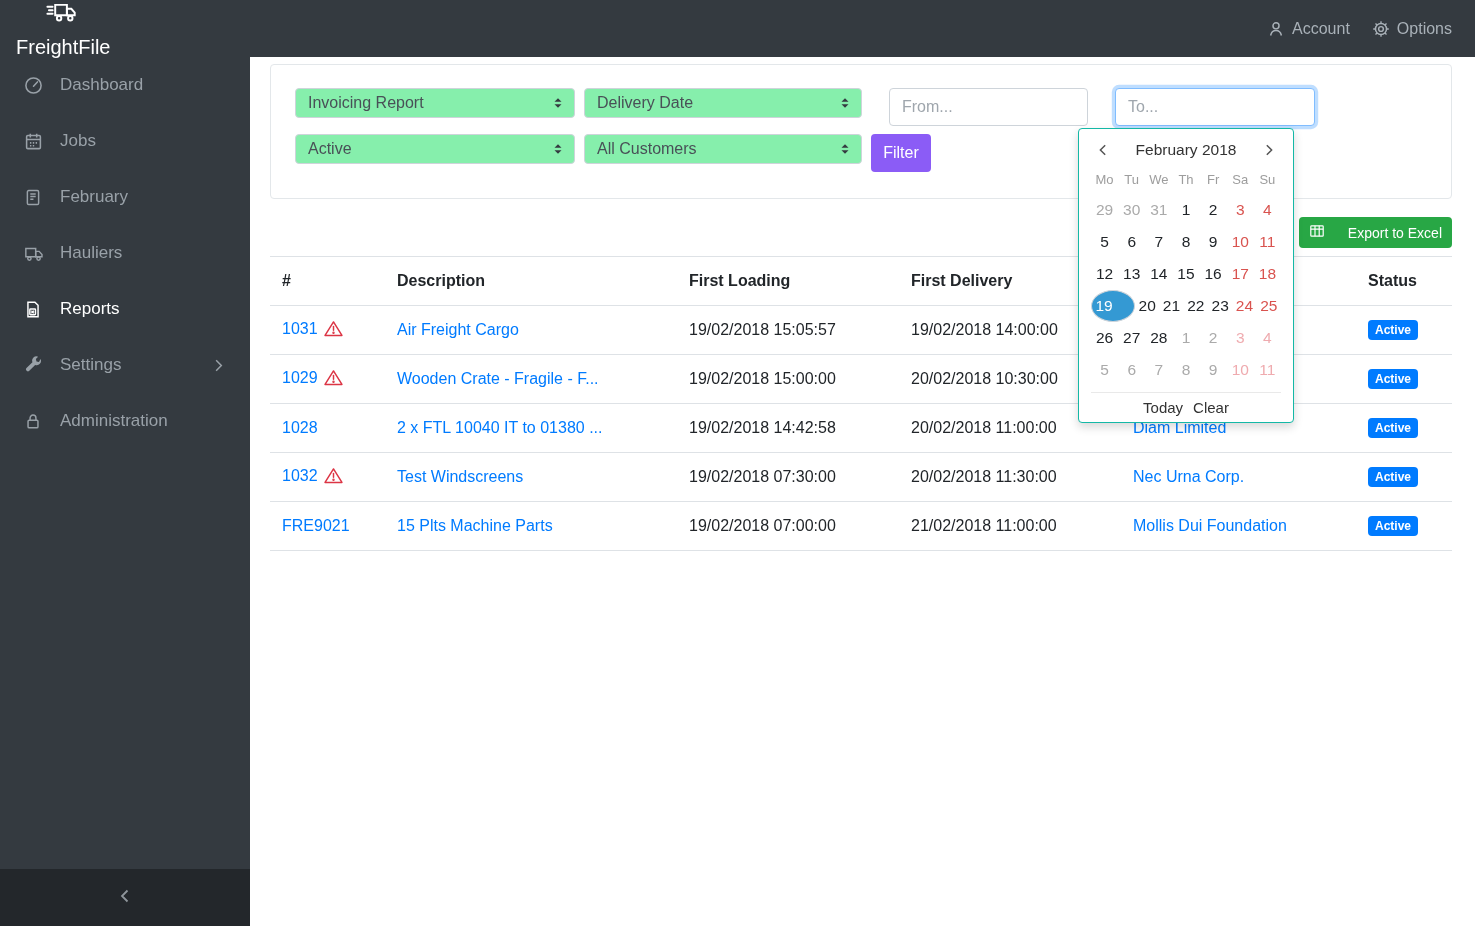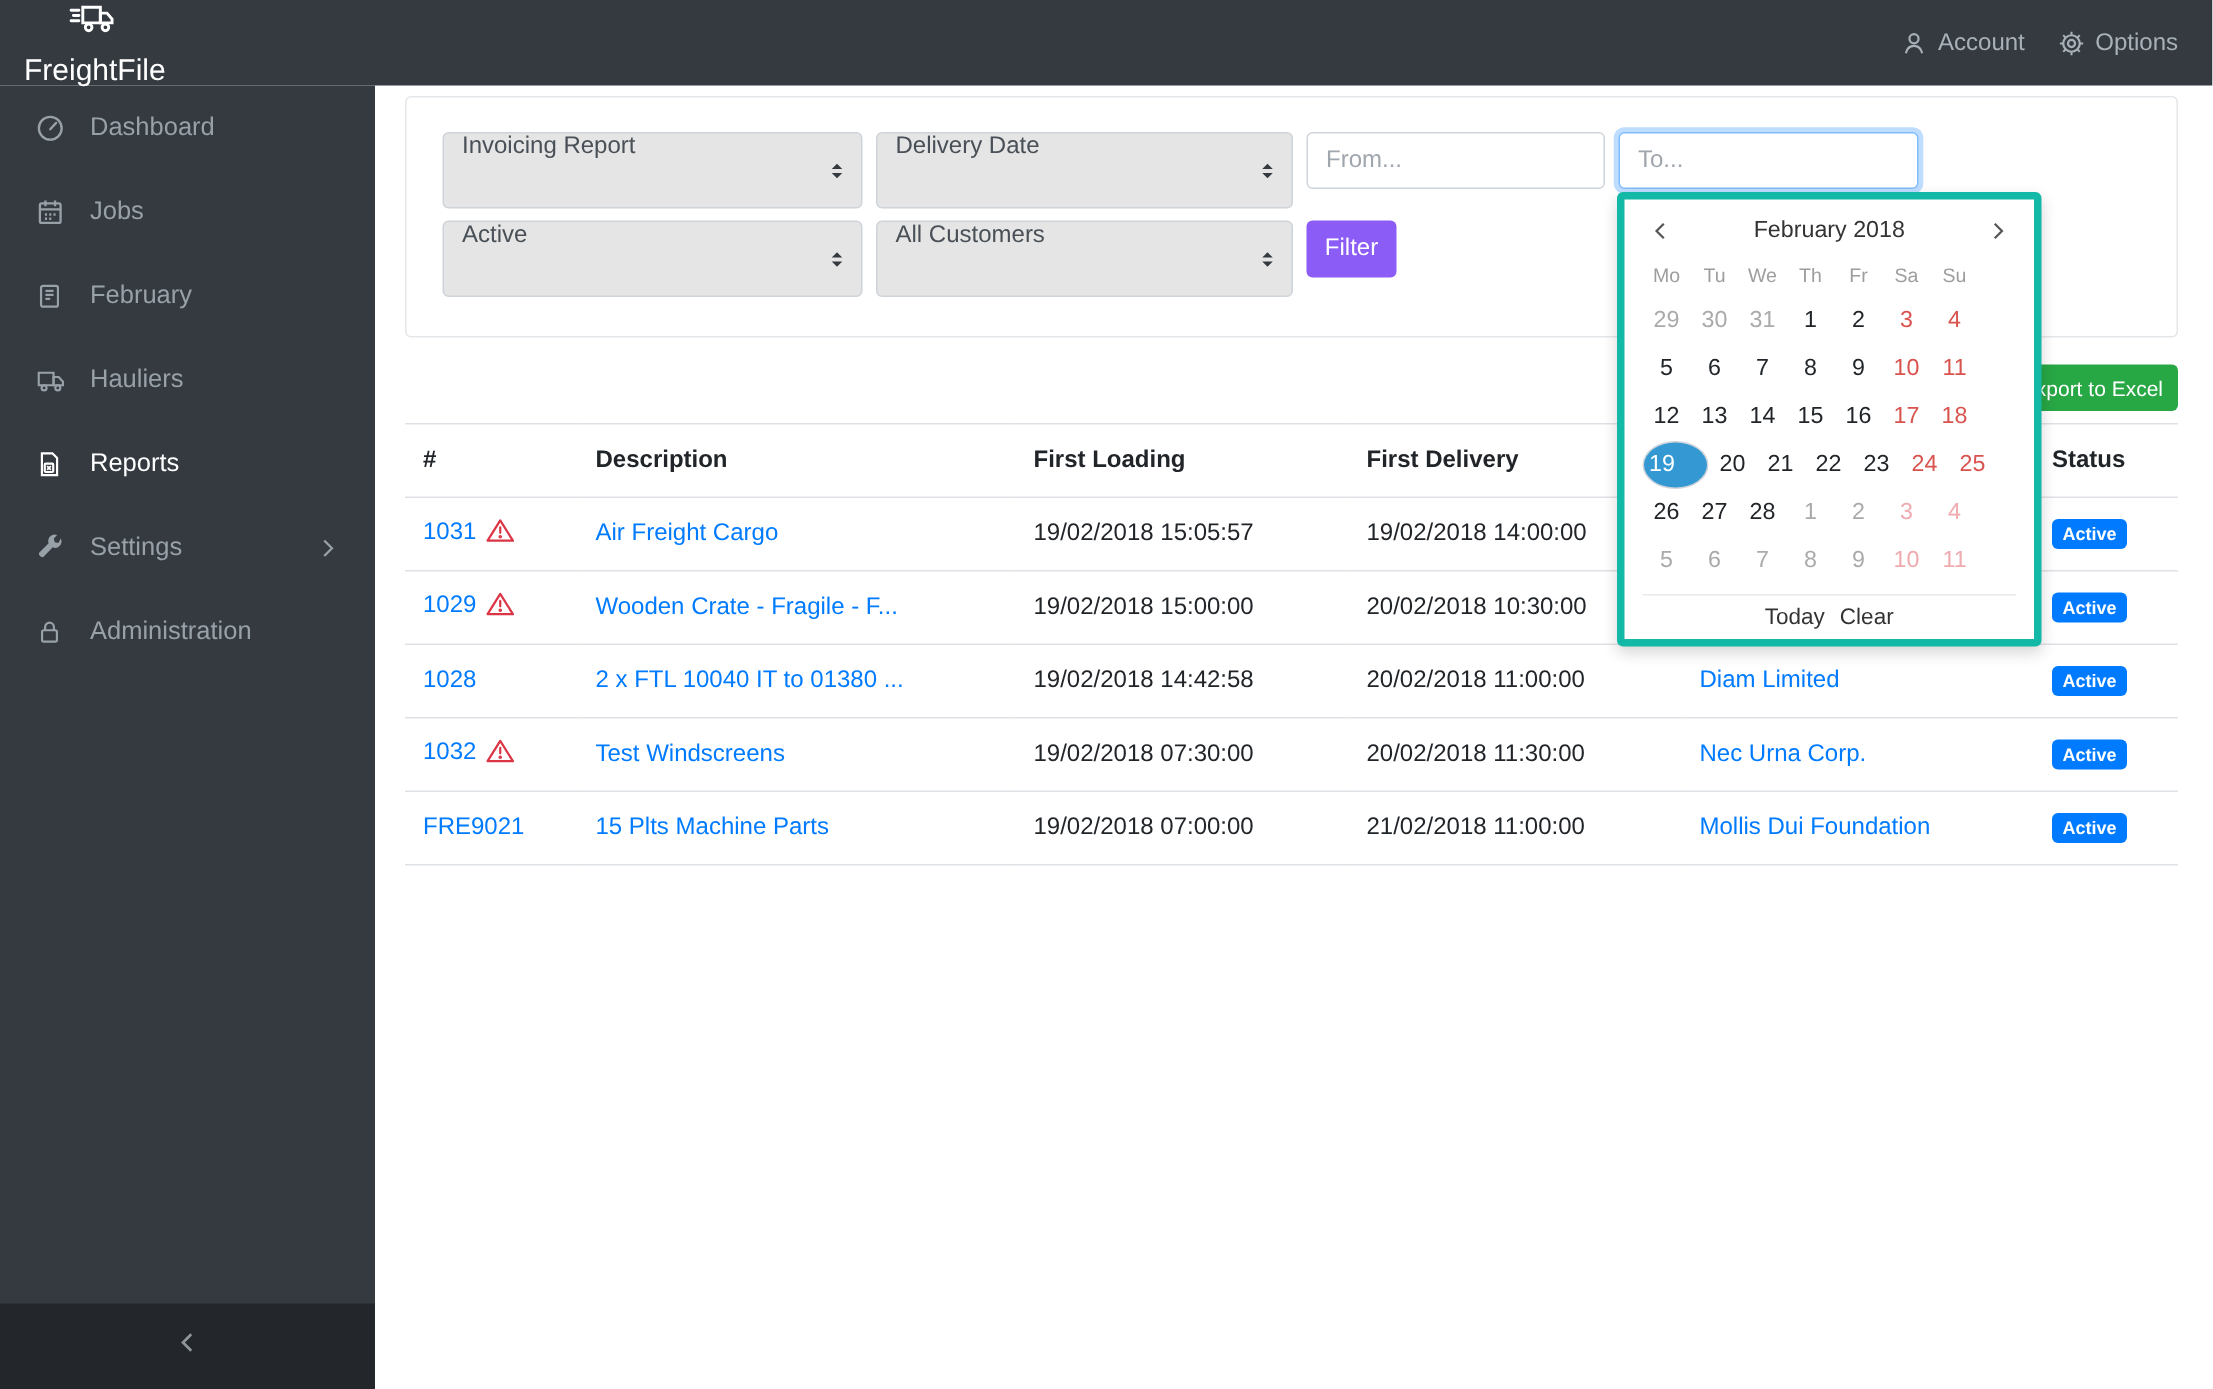--- a/index.html
+++ b/index.html
@@ -23,26 +23,26 @@
   .side-item.active { color:#fff; }
   .side-caret { margin-left:auto; display:flex; }
   .collapse-strip { position:absolute; bottom:0; left:0; width:100%; height:57px; background:#23272b;
                     display:flex; align-items:center; justify-content:center; cursor:pointer; color:#8e959b; }
 
   
   .main { position:absolute; left:250px; top:57px; right:0; bottom:0; background:#fff; }
   .filter-card { margin:7px 23px 0 20px; border:1px solid #e3e7ea; border-radius:4px; padding:23px 24px 26px; }
   .filter-row { display:flex; gap:9px; }
   .filter-row + .filter-row { margin-top:8px; }
-  .sel { height:51px; border:1px solid #ced4da; border-radius:4px; background:#e5e5e5; display:flex; align-items:flex-start;
+  .sel { height:30px; border:1px solid #ced4da; border-radius:4px; background:#86efac; display:flex; align-items:center;
          padding:0 30px 0 12px; font-size:16px; color:#495057; position:relative; cursor:pointer; }
   .sel .arrows { position:absolute; right:9px; top:50%; transform:translateY(-50%); display:flex; }
   .w-280{width:280px} .w-278{width:278px} .w-199{width:199px} .w-200{width:200px}
   .txt { height:38px; border:1px solid #ced4da; border-radius:4px; padding:0 12px; font-size:16px;
-         color:#495057; font-family:inherit; outline:none; }
+         color:#495057; font-family:inherit; outline:none;margin-left:18px; }
   .txt::placeholder { color:#9fa6ad; }
   .txt.focused { border-color:#80bdff; box-shadow:0 0 0 3.2px rgba(0,123,255,.25); }
   .btn-filter { width:60px; height:38px; background:#8b5cf6; border:none; border-radius:4px; color:#fff;
                 font-size:16px; font-family:inherit; cursor:pointer; }
 
   .toolbar { margin:18px 23px 0 20px; display:flex; justify-content:flex-end; }
   .btn-export { display:flex; align-items:center; gap:23px; background:#28a745; color:#fff; border:none;
                 border-radius:4px; height:31px; padding:0 10px; font-size:14px; font-family:inherit; cursor:pointer; }
 
   
@@ -51,21 +51,21 @@
   table.jobs th, table.jobs td { height:49px; padding:0 12px; text-align:left; vertical-align:middle;
         border-top:1px solid #dee2e6; white-space:nowrap; overflow:hidden; font-size:16px; }
   table.jobs thead th { font-weight:bold; color:#212529; }
   table.jobs tbody tr:last-child td { border-bottom:1px solid #dee2e6; }
   a.link { color:#007bff; text-decoration:none; cursor:pointer; }
   .warn { margin-left:6px; vertical-align:-3px; }
   .badge { display:inline-block; background:#007bff; color:#fff; font-size:12px; font-weight:bold;
            padding:4px 7px; border-radius:4px; line-height:1; }
 
   
-  .datepicker { position:absolute; left:1078px; top:128px; width:283px; background:#fff; border:5px solid #14b8a6;
+  .datepicker { position:absolute; left:1078px; top:128px; width:216px; background:#fff; border:1px solid #14b8a6;
                 border-radius:4px; box-shadow:0 4px 10px rgba(0,0,0,.16); z-index:40; padding:5px 12px 6px; }
   .dp-head { display:flex; align-items:center; height:32px; }
   .dp-title { flex:1; text-align:center; font-size:15.5px; color:#333; cursor:pointer; }
   .dp-nav { width:24px; display:flex; justify-content:center; color:#555; cursor:pointer; }
   .dp-days { display:flex; }
   .dp-days span { width:32px; height:28px; line-height:28px; text-align:center; font-size:13px; color:#9d9d9d; }
   .dp-week { display:flex; }
   .dp-cell { width:32px; height:32px; display:flex; align-items:center; justify-content:center;
              font-size:15.5px; color:#212529; cursor:pointer; }
   .dp-cell.old, .dp-cell.new { color:#aaaaaa; }

